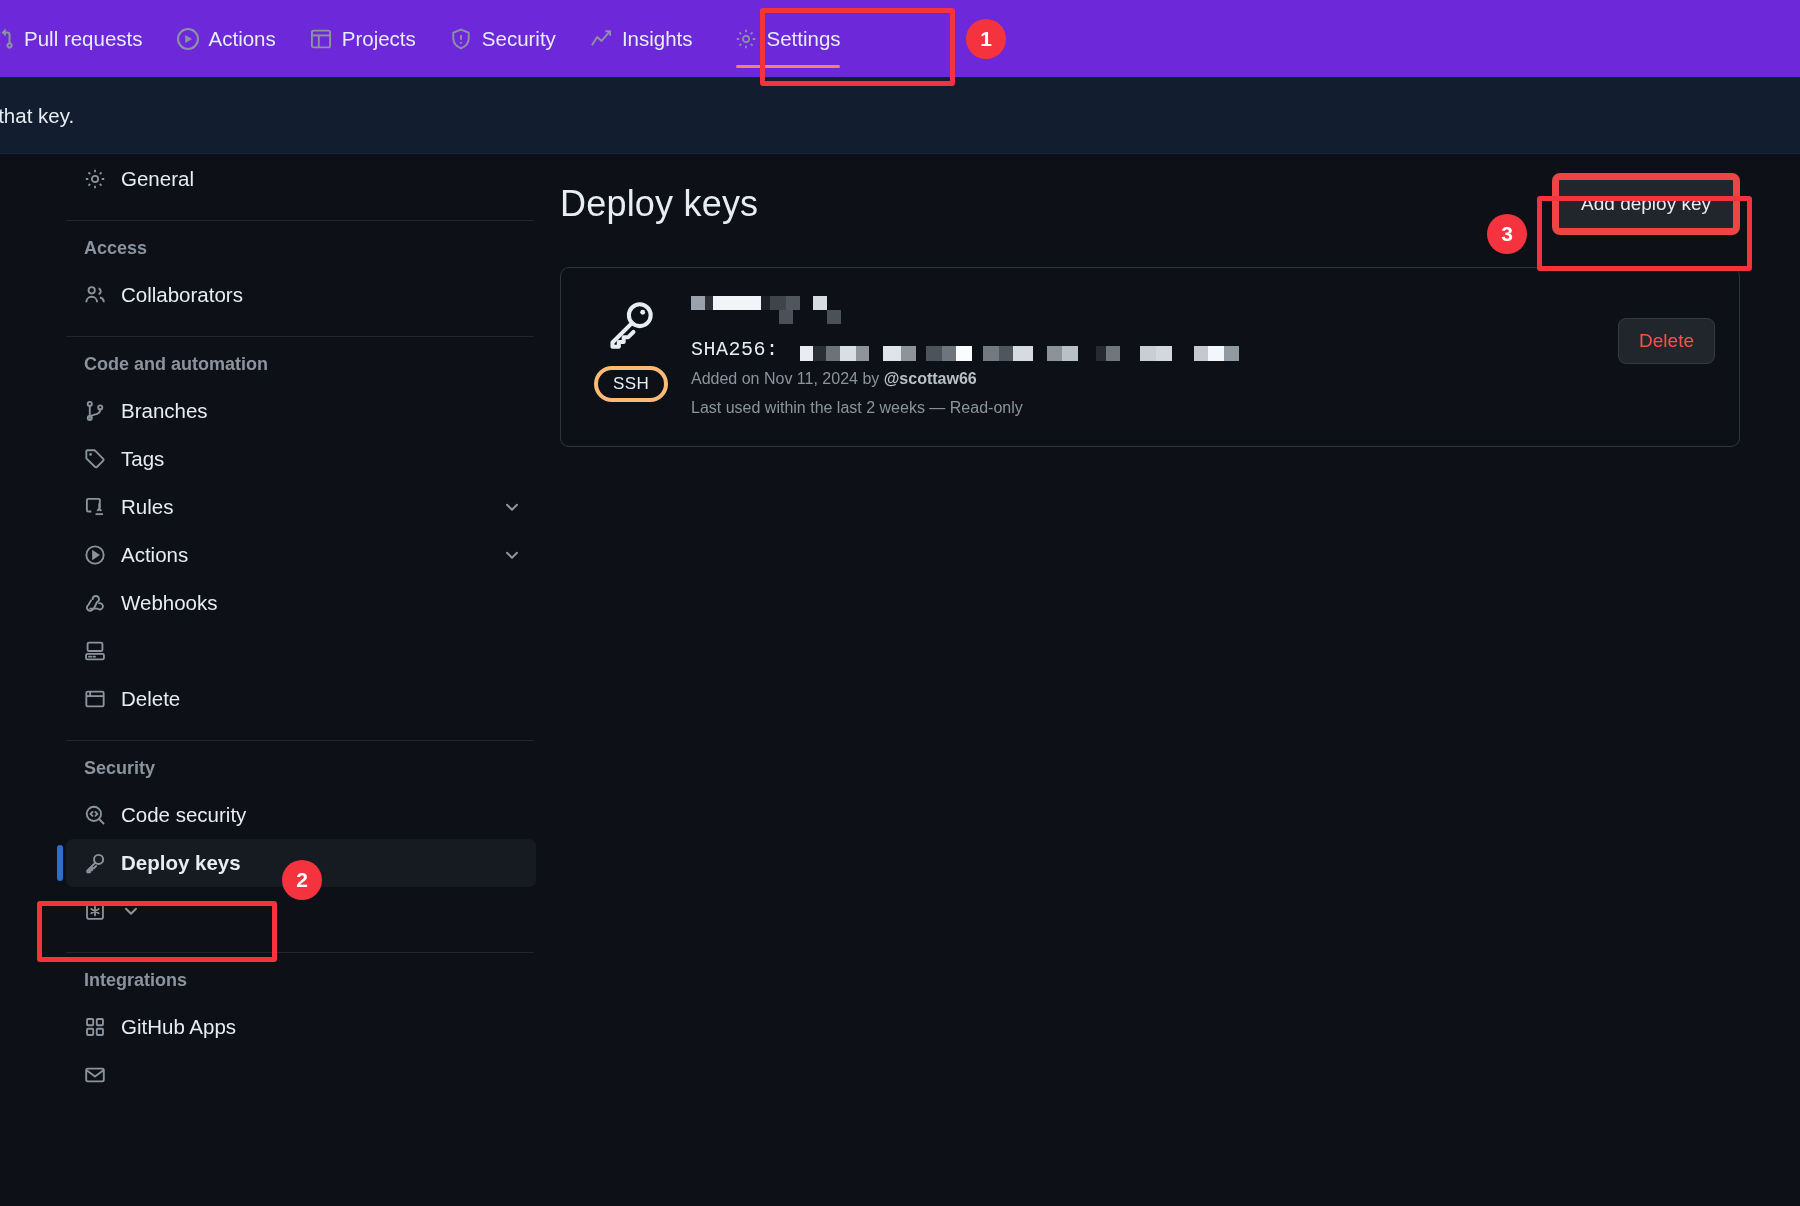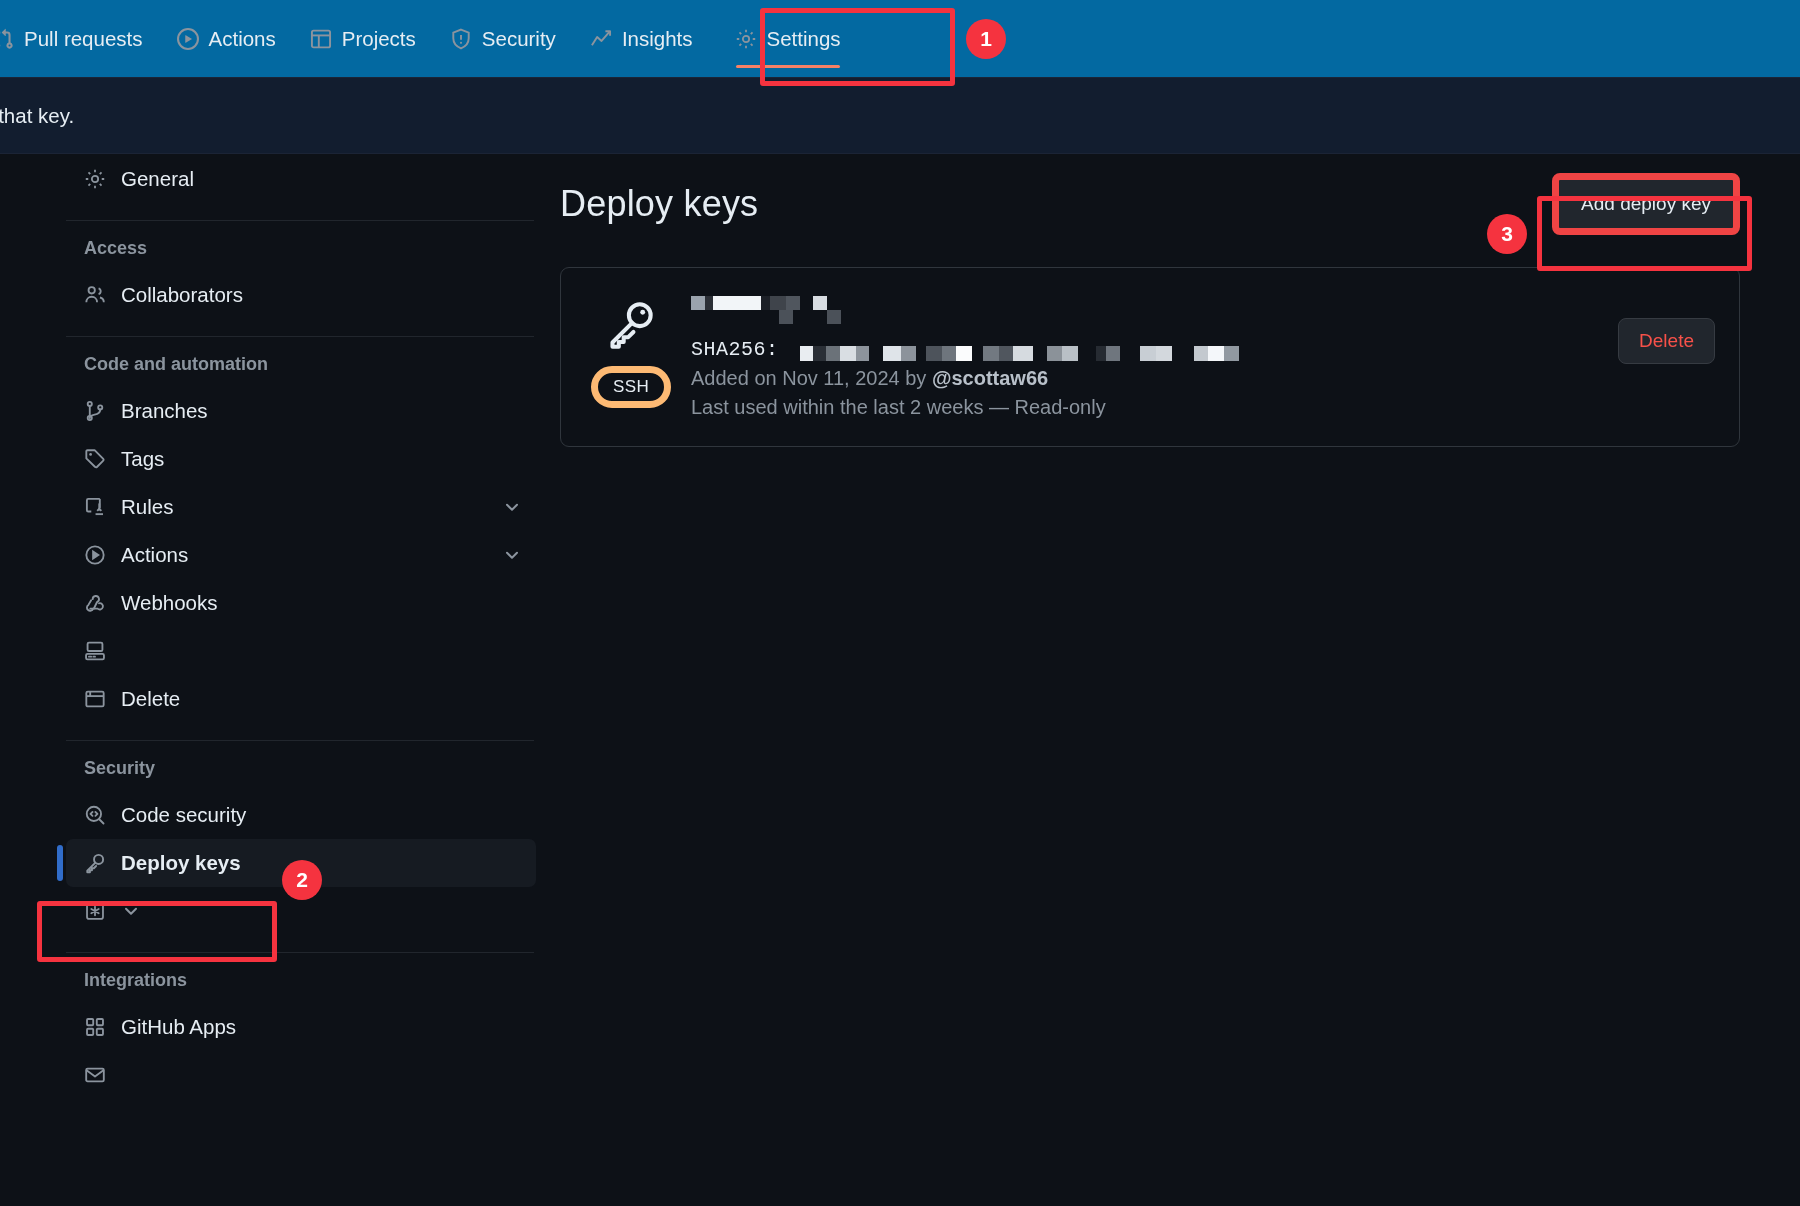--- a/index.html
+++ b/index.html
@@ -11,21 +11,21 @@
     font-family: "Liberation Sans", sans-serif;
     overflow: hidden;
   }
 
   
   .topnav {
     position: absolute;
     top: 0; left: 0;
     width: 1800px;
     height: 77px;
-    background: #0369a1;
+    background: #6d28d9;
     display: flex;
     align-items: center;
     padding-left: 0;
   }
   .nav-item {
     display: flex;
     align-items: center;
     gap: 10px;
     height: 77px;
     padding: 0 17px;
@@ -184,21 +184,21 @@
     width: 92px;
     flex: 0 0 auto;
     display: flex;
     flex-direction: column;
     align-items: center;
     gap: 12px;
     padding-top: 4px;
   }
   .key-glyph { color: #e6edf3; }
   .ssh-badge {
-    border: 7px solid #fdba74;
+    border: 4px solid #fdba74;
     border-radius: 999px;
     color: #e6edf3;
     font-size: 17px;
     padding: 4px 15px;
     letter-spacing: .4px;
   }
   .key-body {
     flex: 1 1 auto;
     padding-left: 14px;
     padding-top: 2px;
@@ -226,21 +226,21 @@
     font-family: "Liberation Mono", monospace;
     font-size: 20px;
     letter-spacing: .5px;
     margin-right: 8px;
     white-space: nowrap;
   }
   .sha-blocks { display: flex; align-items: center; }
 
   .meta-line {
     color: #8b949e;
-    font-size: 20px;
+    font-size: 16px;
     line-height: 29px;
     white-space: nowrap;
   }
   .meta-line b { color: #b8c0c9; font-weight: 700; }
 
   .btn-delete {
     position: absolute;
     right: 24px; top: 50px;
     background: #21262d;
     border: 1px solid #363b42;

